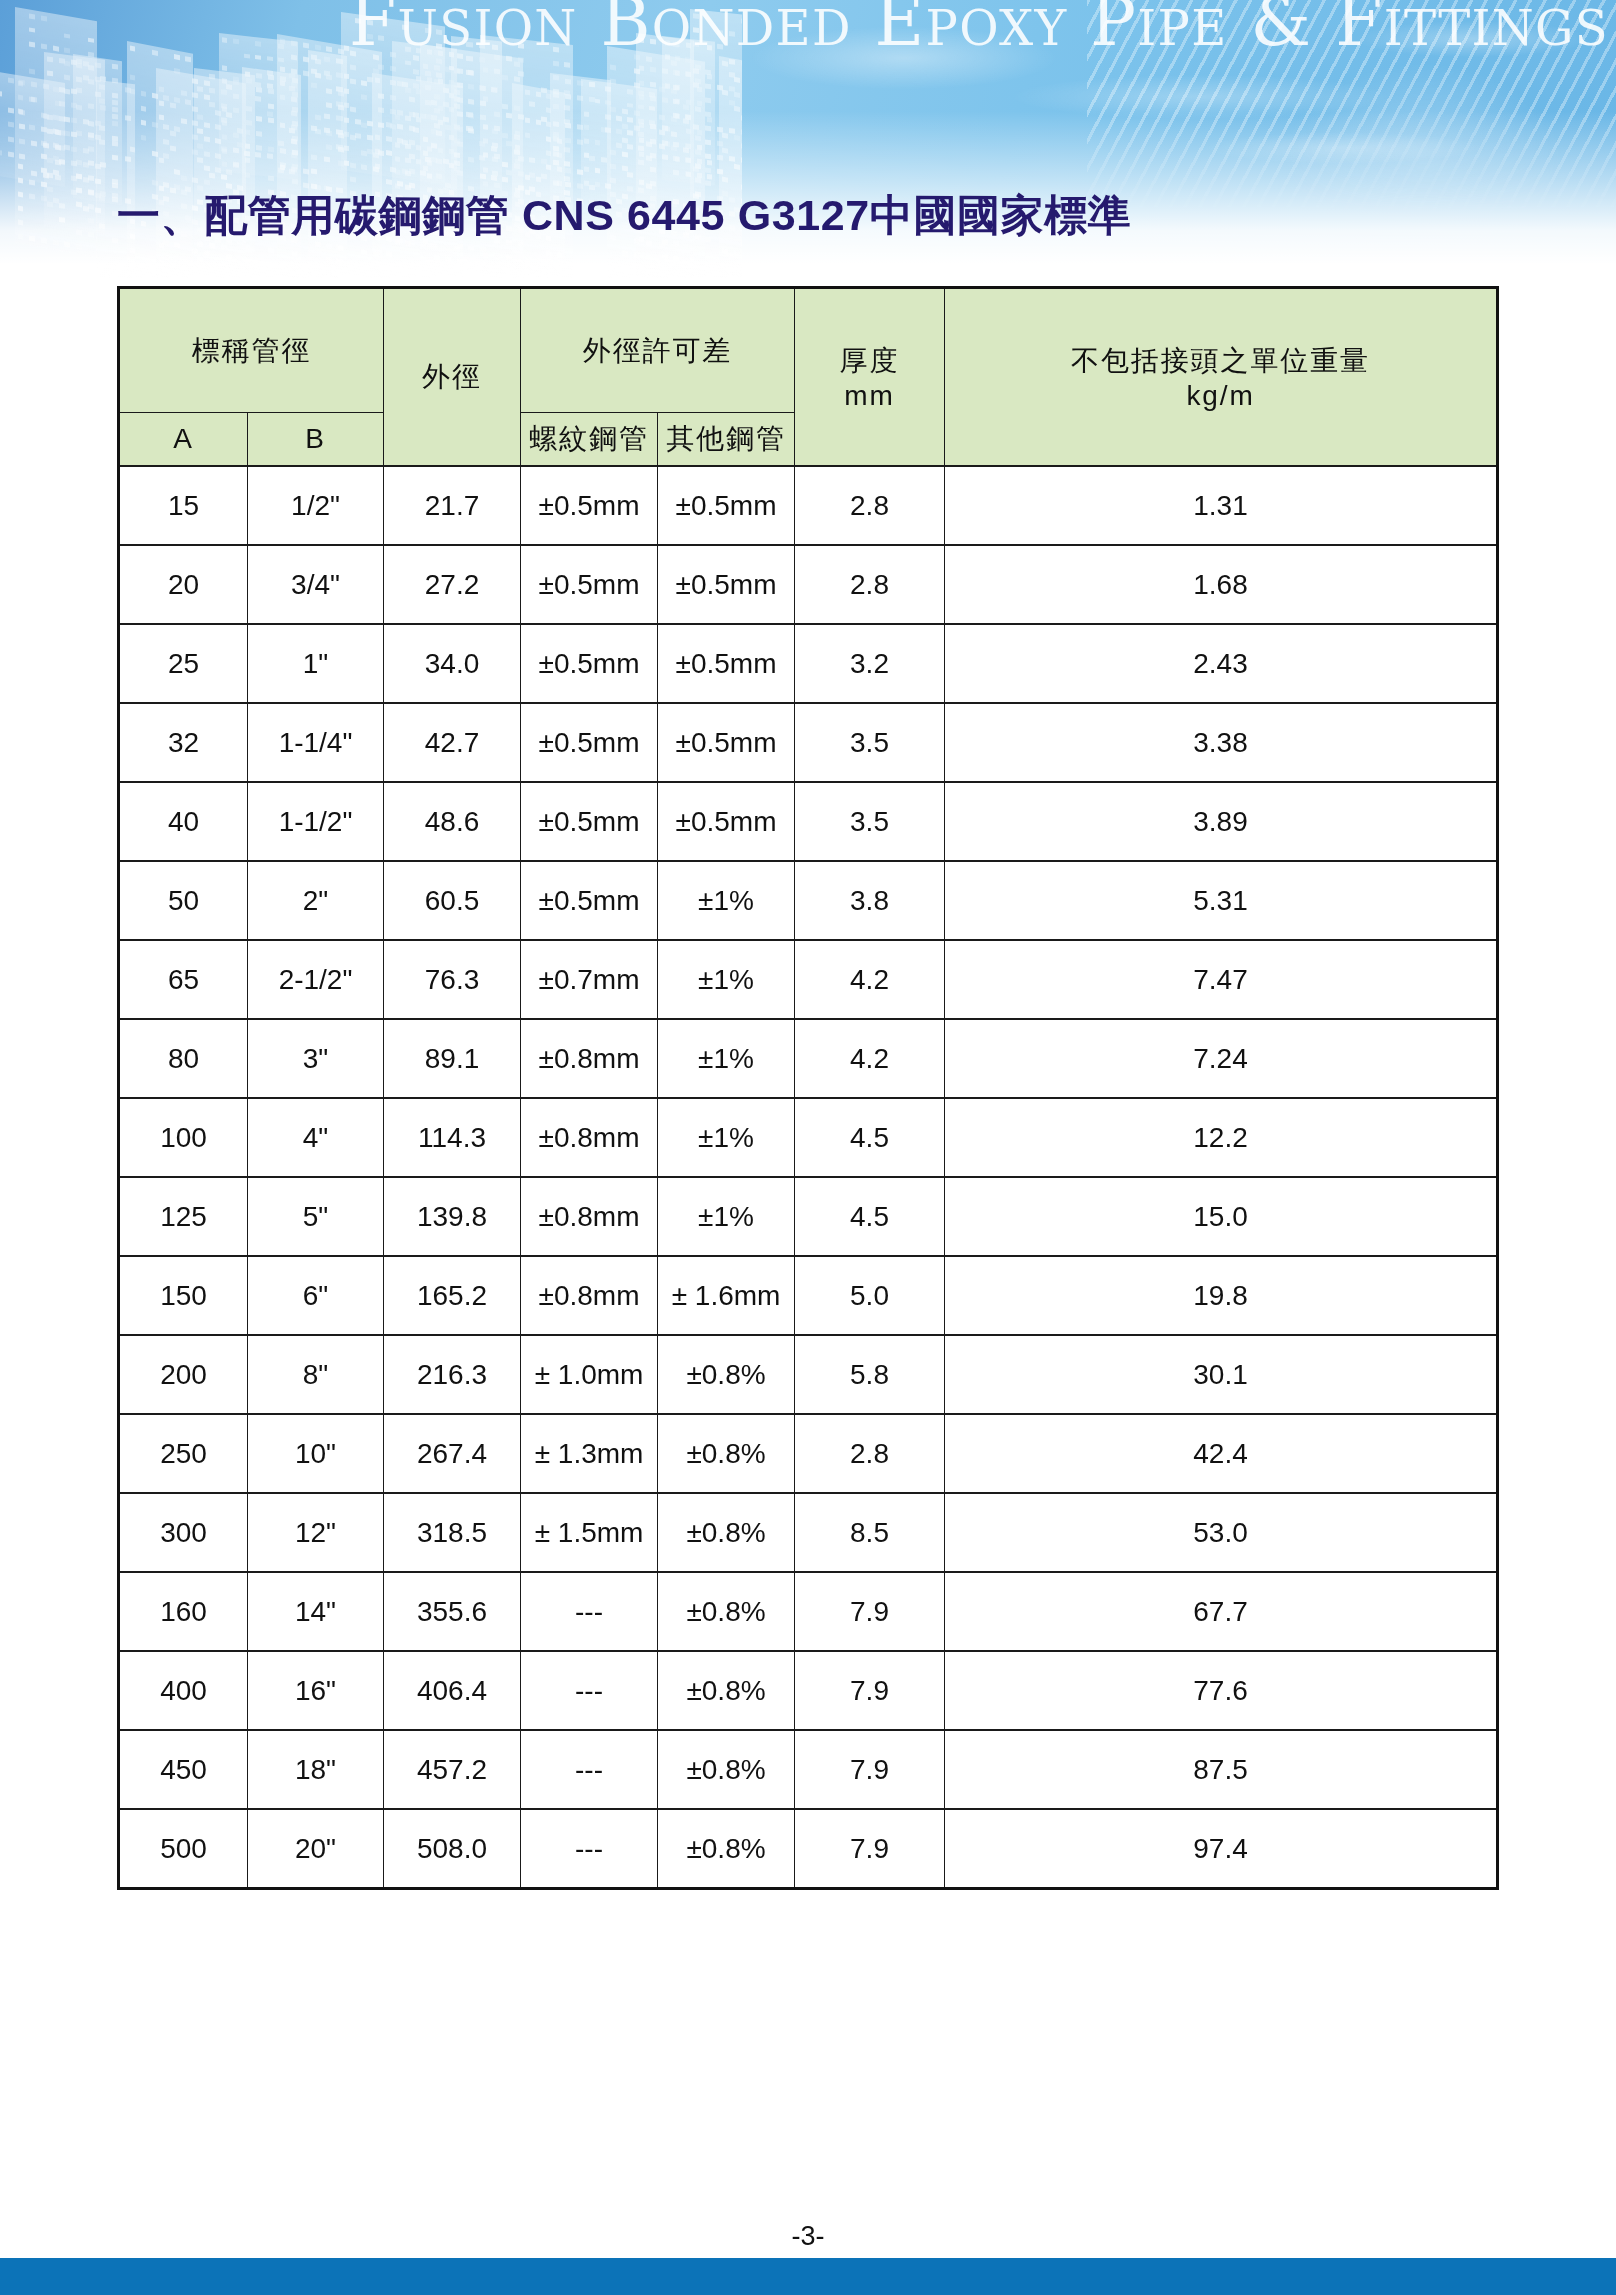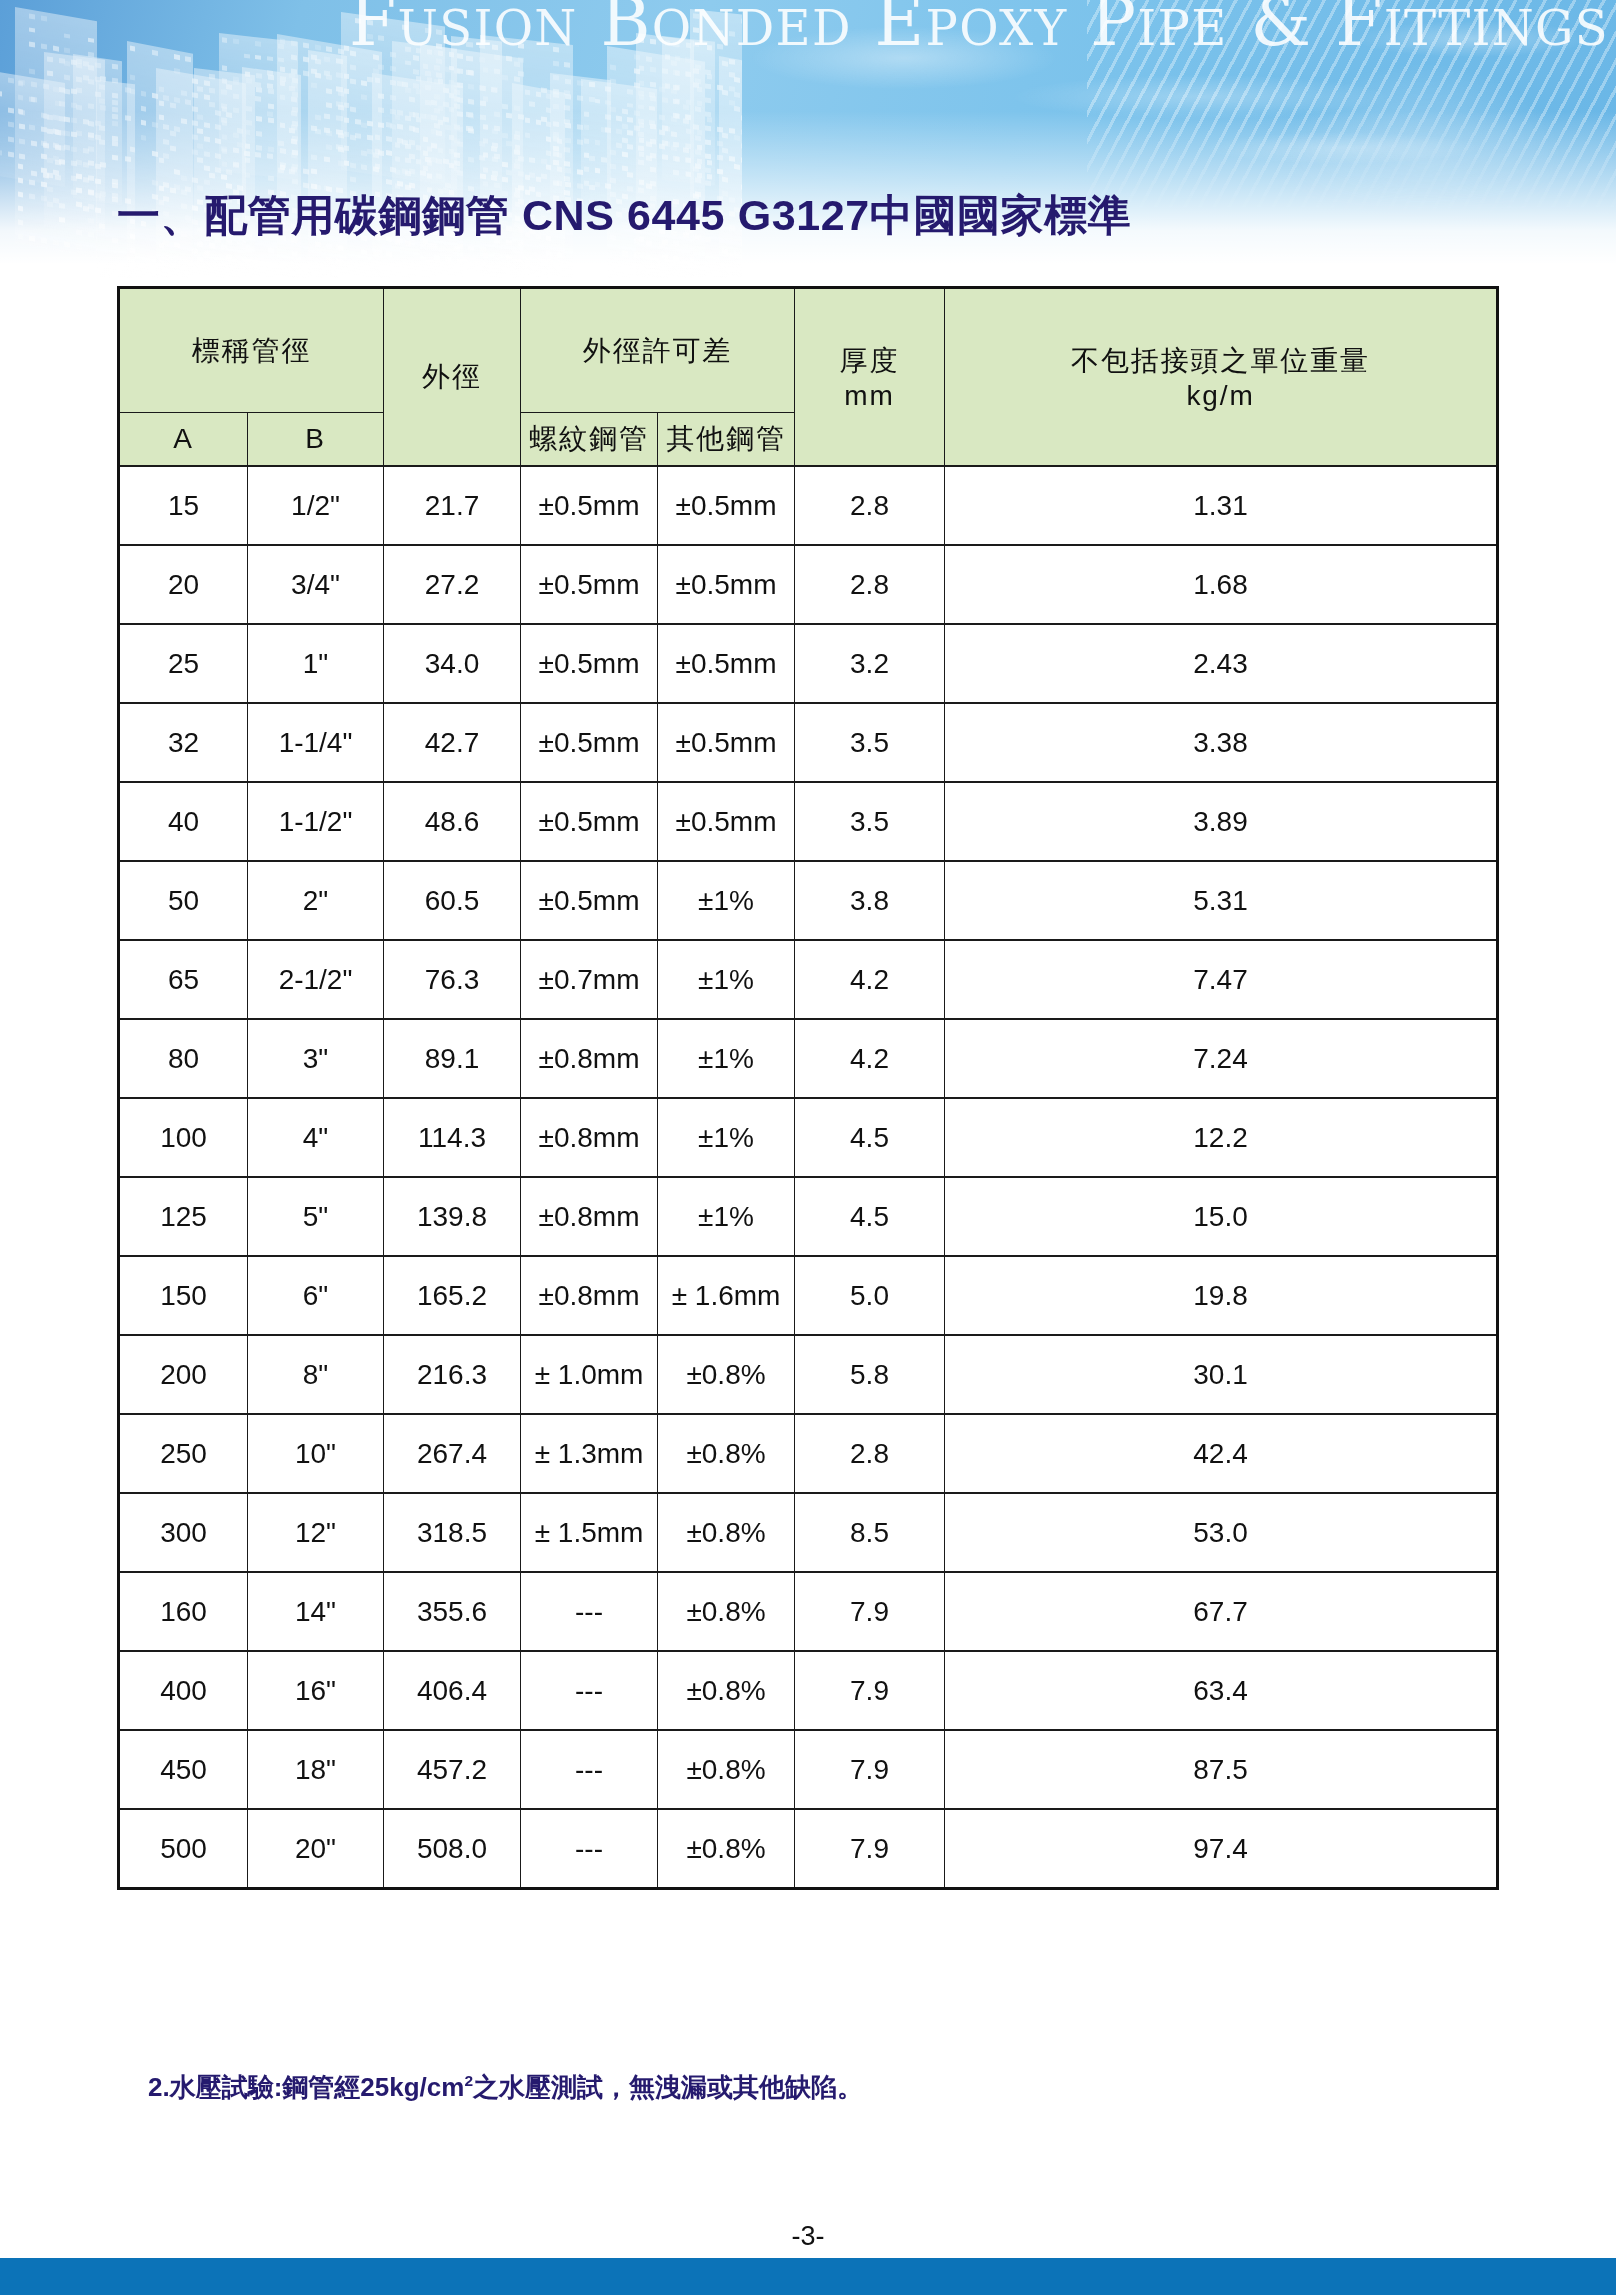--- a/index.html
+++ b/index.html
@@ -1601,21 +1601,21 @@
           <td>7.9</td>
           <td>67.7</td>
         </tr>
         <tr>
           <td>400</td>
           <td>16"</td>
           <td>406.4</td>
           <td class="tol">---</td>
           <td class="tol">±0.8%</td>
           <td>7.9</td>
-          <td>63.4</td>
+          <td>77.6</td>
         </tr>
         <tr>
           <td>450</td>
           <td>18"</td>
           <td>457.2</td>
           <td class="tol">---</td>
           <td class="tol">±0.8%</td>
           <td>7.9</td>
           <td>87.5</td>
         </tr>
@@ -1626,18 +1626,17 @@
           <td class="tol">---</td>
           <td class="tol">±0.8%</td>
           <td>7.9</td>
           <td>97.4</td>
         </tr>
       </tbody>
   </table>
 </div>
 
 <div class="notes">
-  <div class="n-line indent"><span>2.水壓試驗:鋼管經25kg/cm</span><sup>2</sup><span>之水壓測試，無洩漏或其他缺陷。</span></div>
 </div>
 
 <div class="page-num">-3-</div>
 <div class="footer-bar"></div>
 
 
 </body></html>

